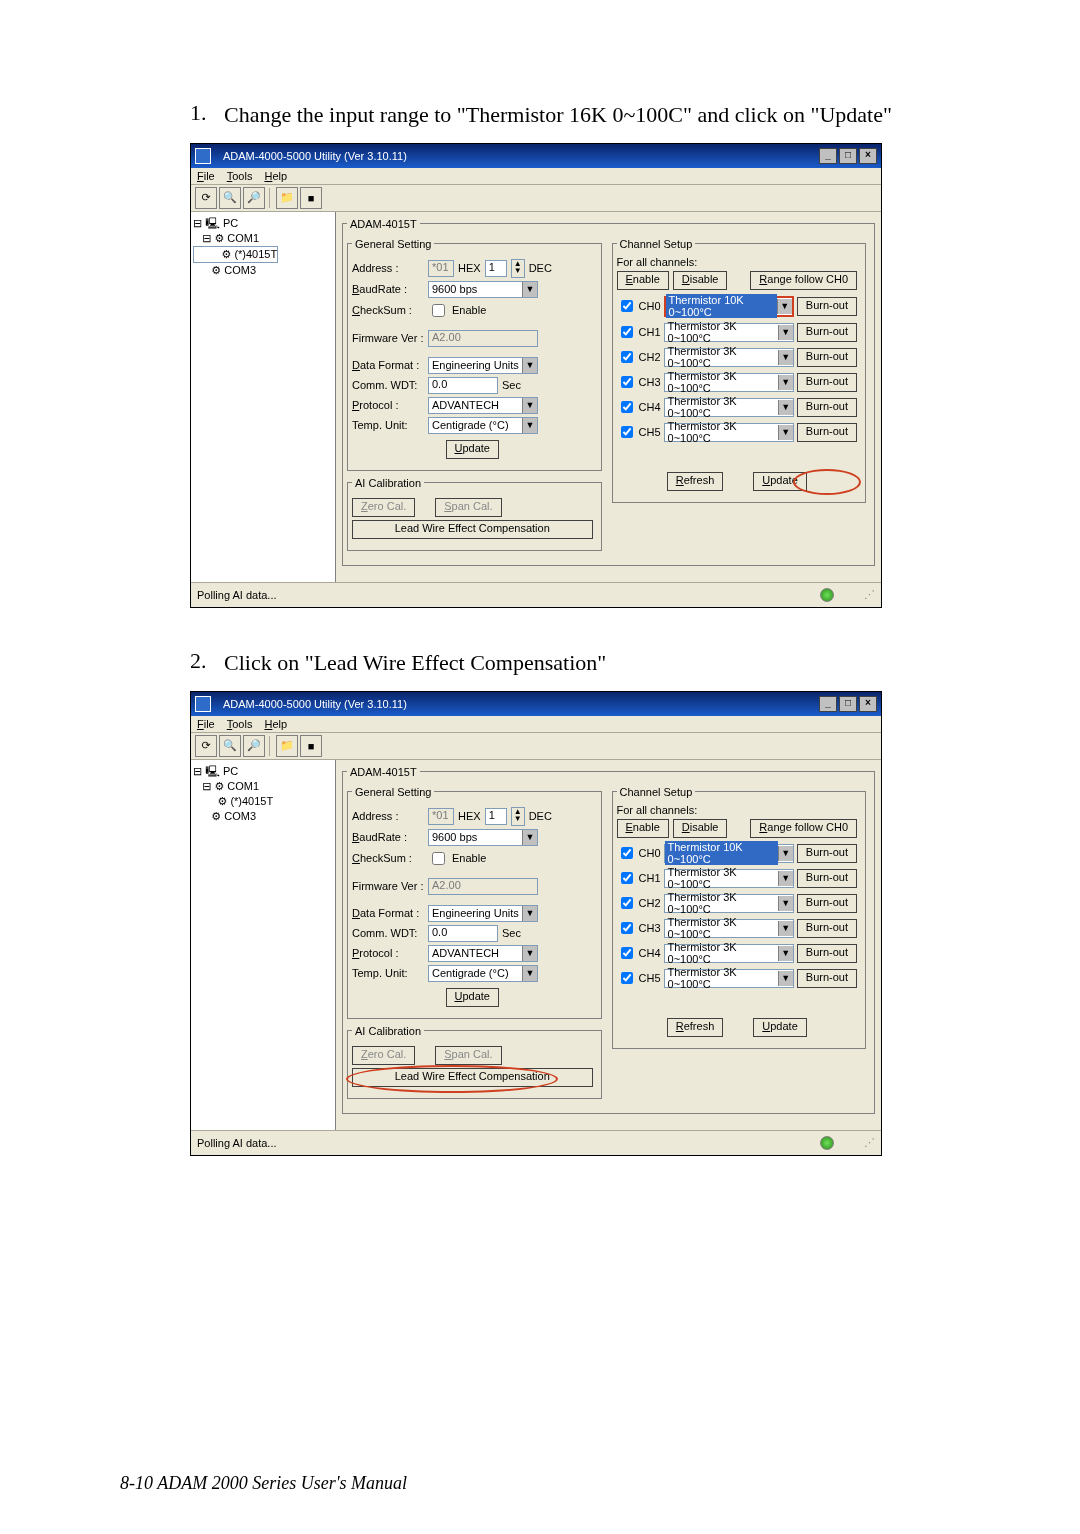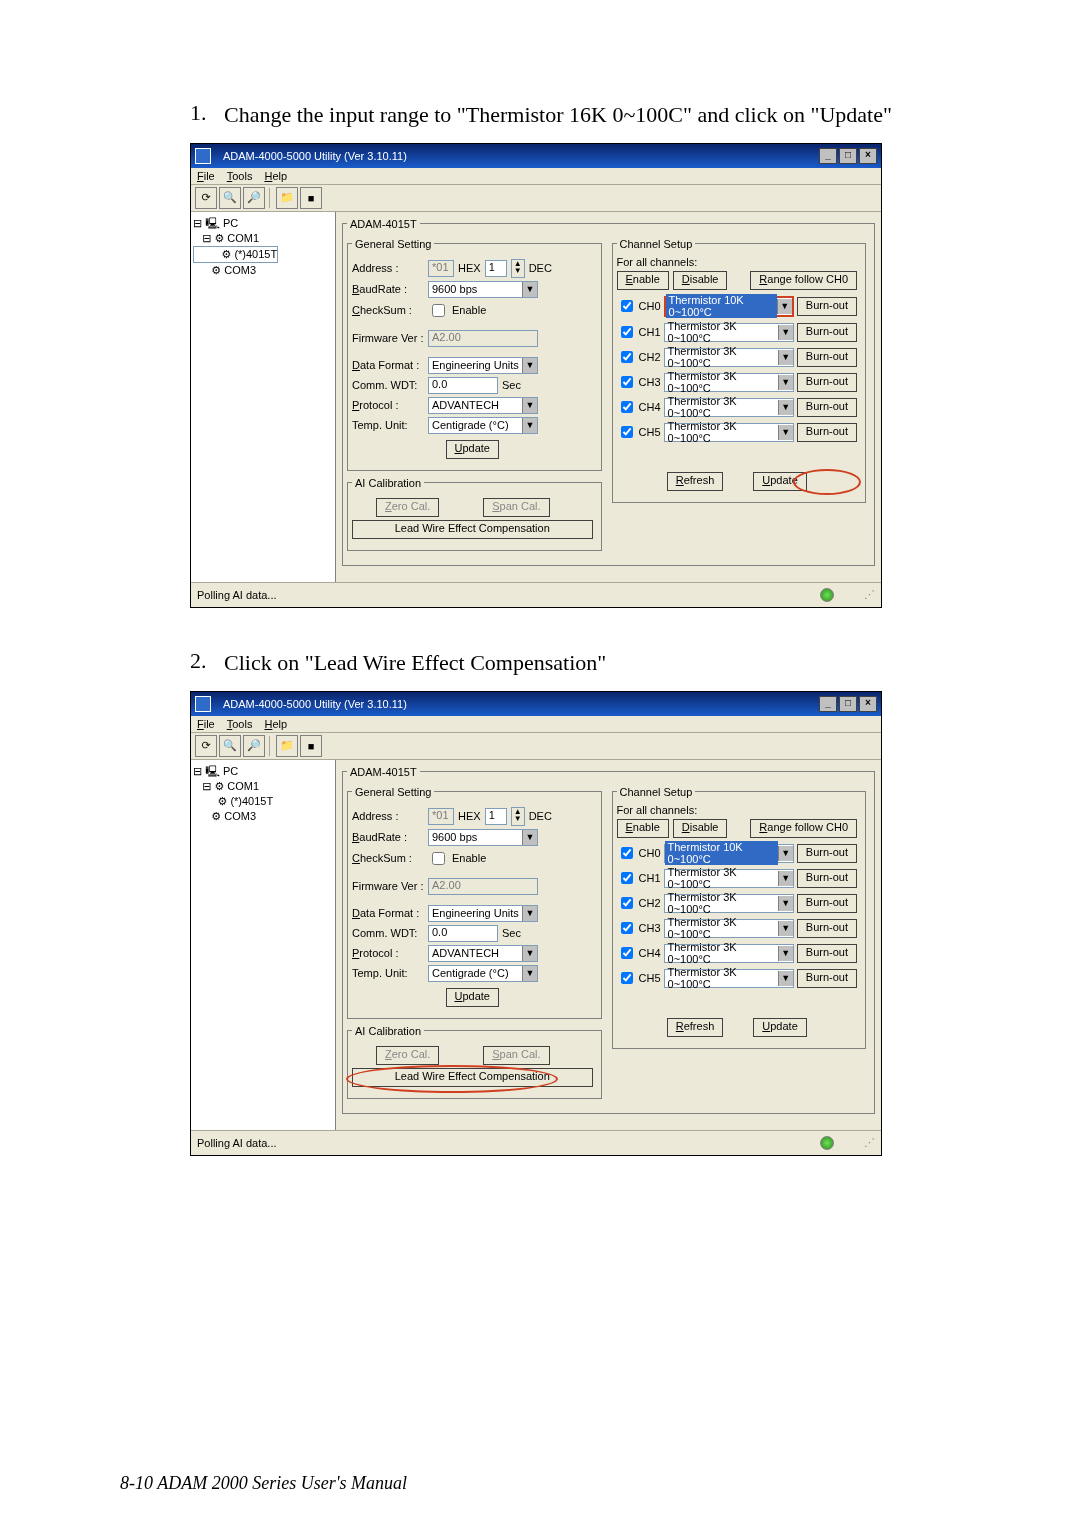--- a/index.html
+++ b/index.html
@@ -201,21 +201,21 @@
   }
   .btn {
     border: 1px solid #404040;
     background: #ece9d8;
     padding: 1px 8px;
     height: 19px;
     font-size: 11px;
     box-sizing: border-box;
     cursor: default;
   }
-  .btn.disabled { color: #888; margin-left: 24px; }
+  .btn.disabled { color: #888; }
   .two-col {
     display: flex;
     gap: 10px;
   }
   .two-col > div { flex: 1; }
   .chan-row {
     display: flex;
     align-items: center;
     gap: 3px;
     margin: 6px 0;

